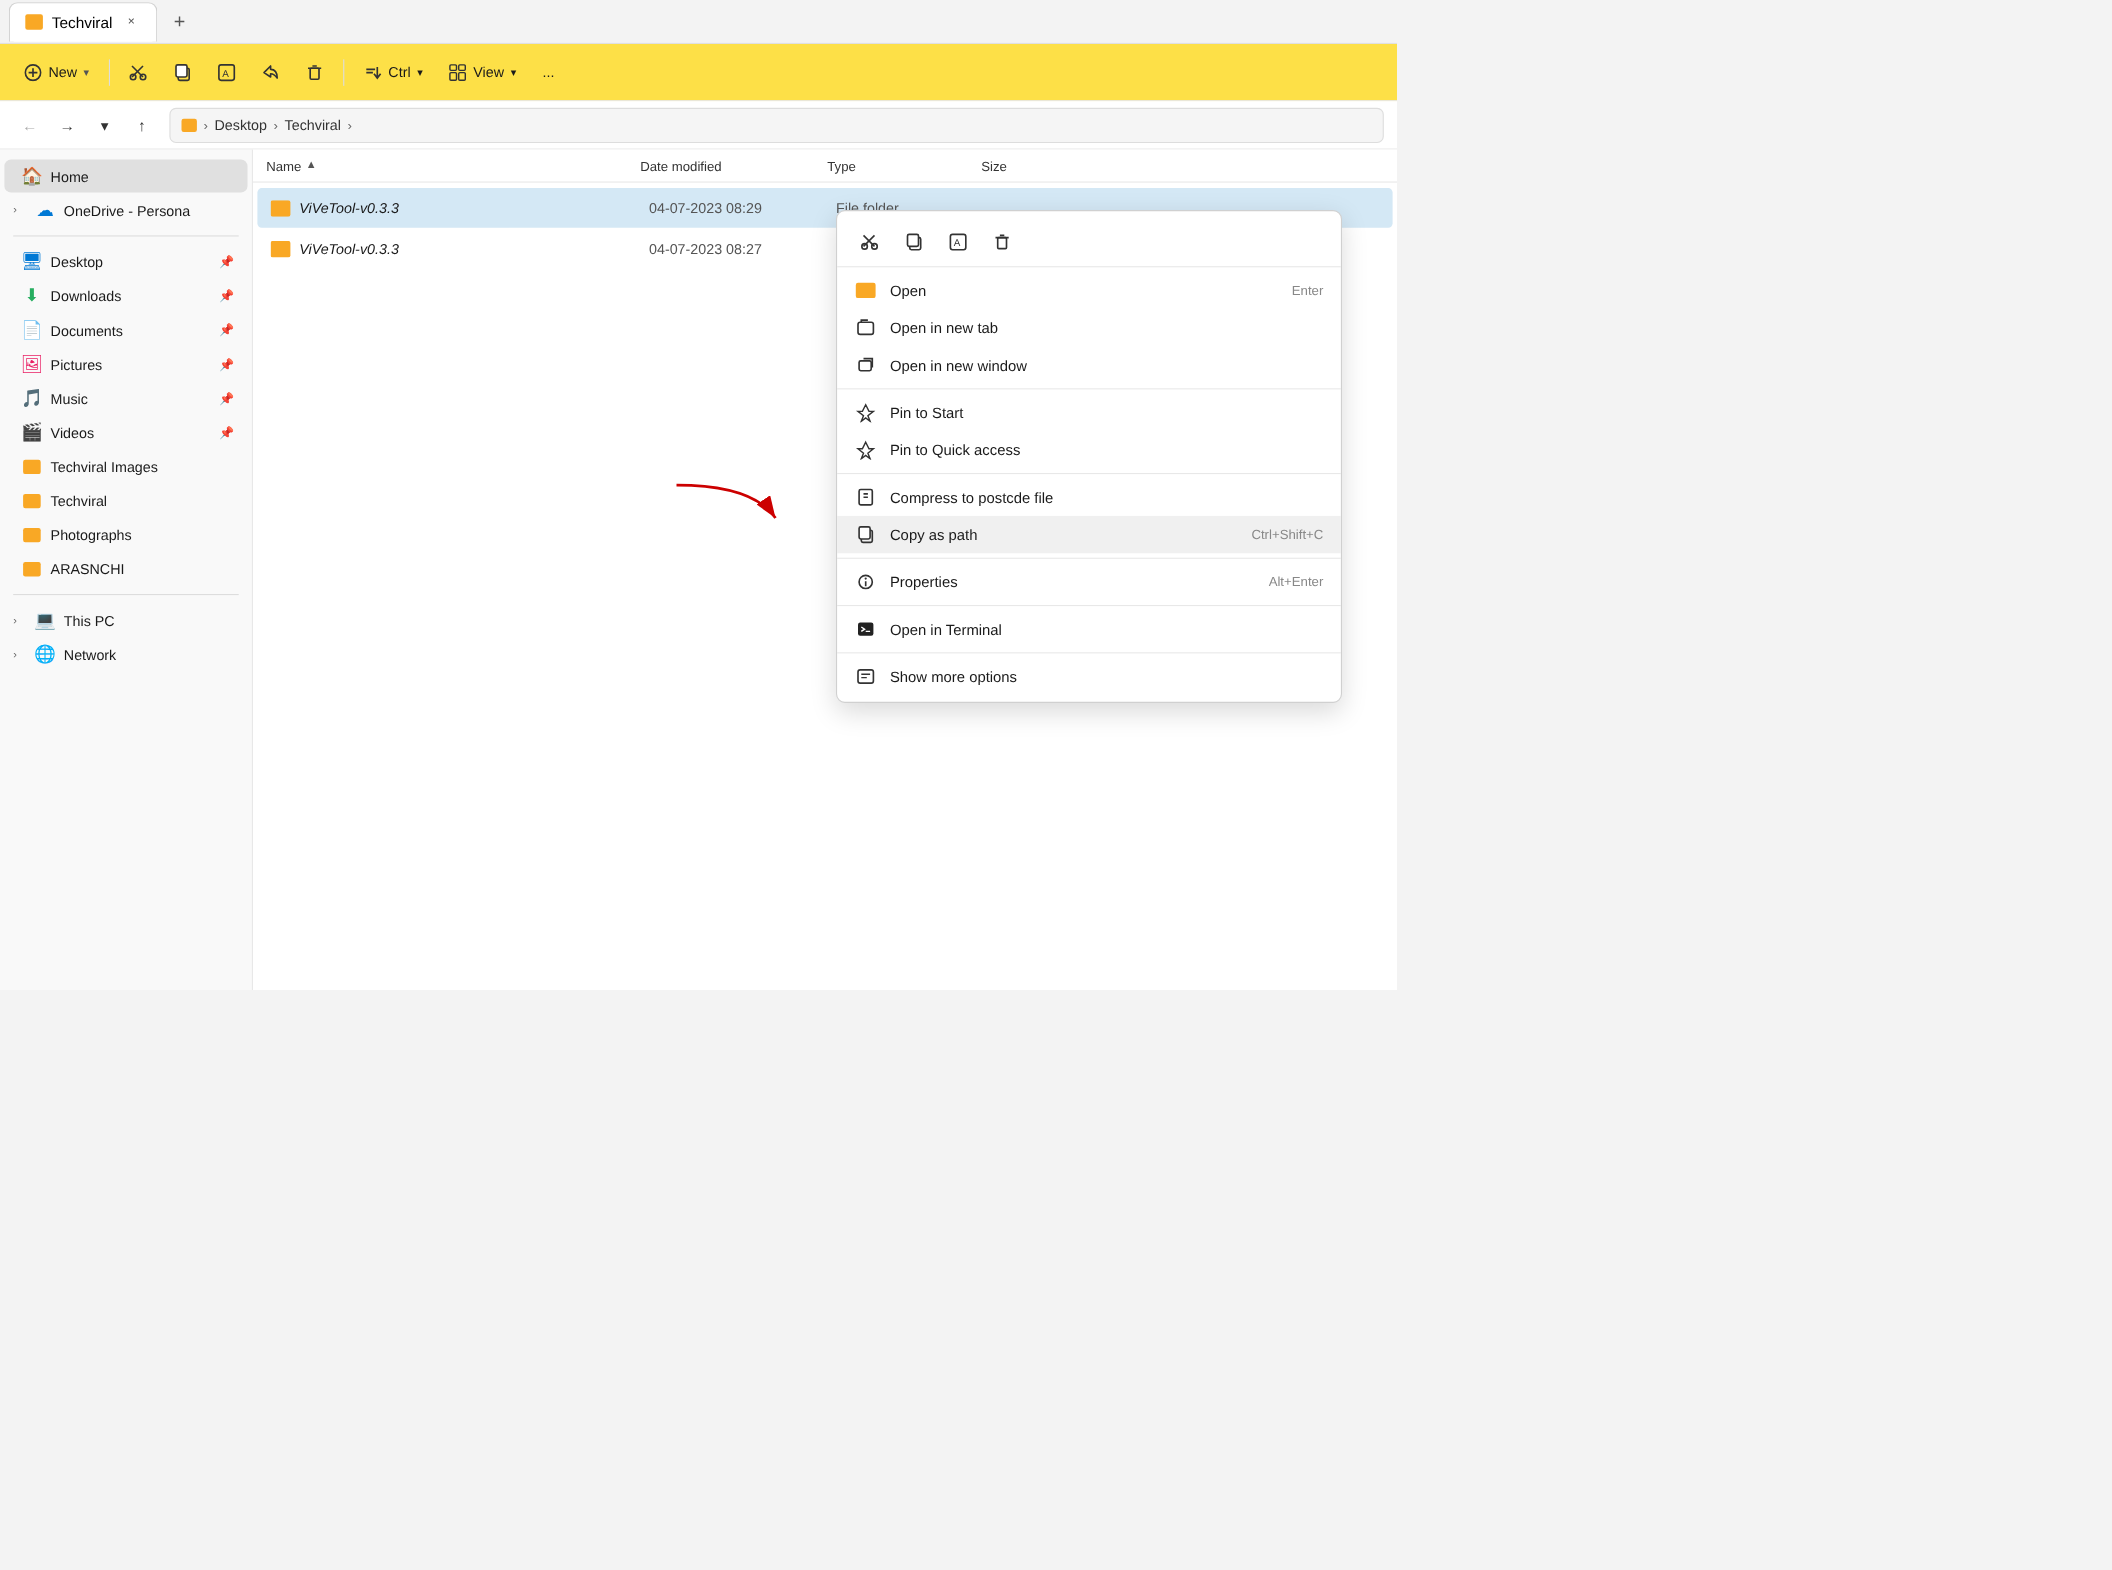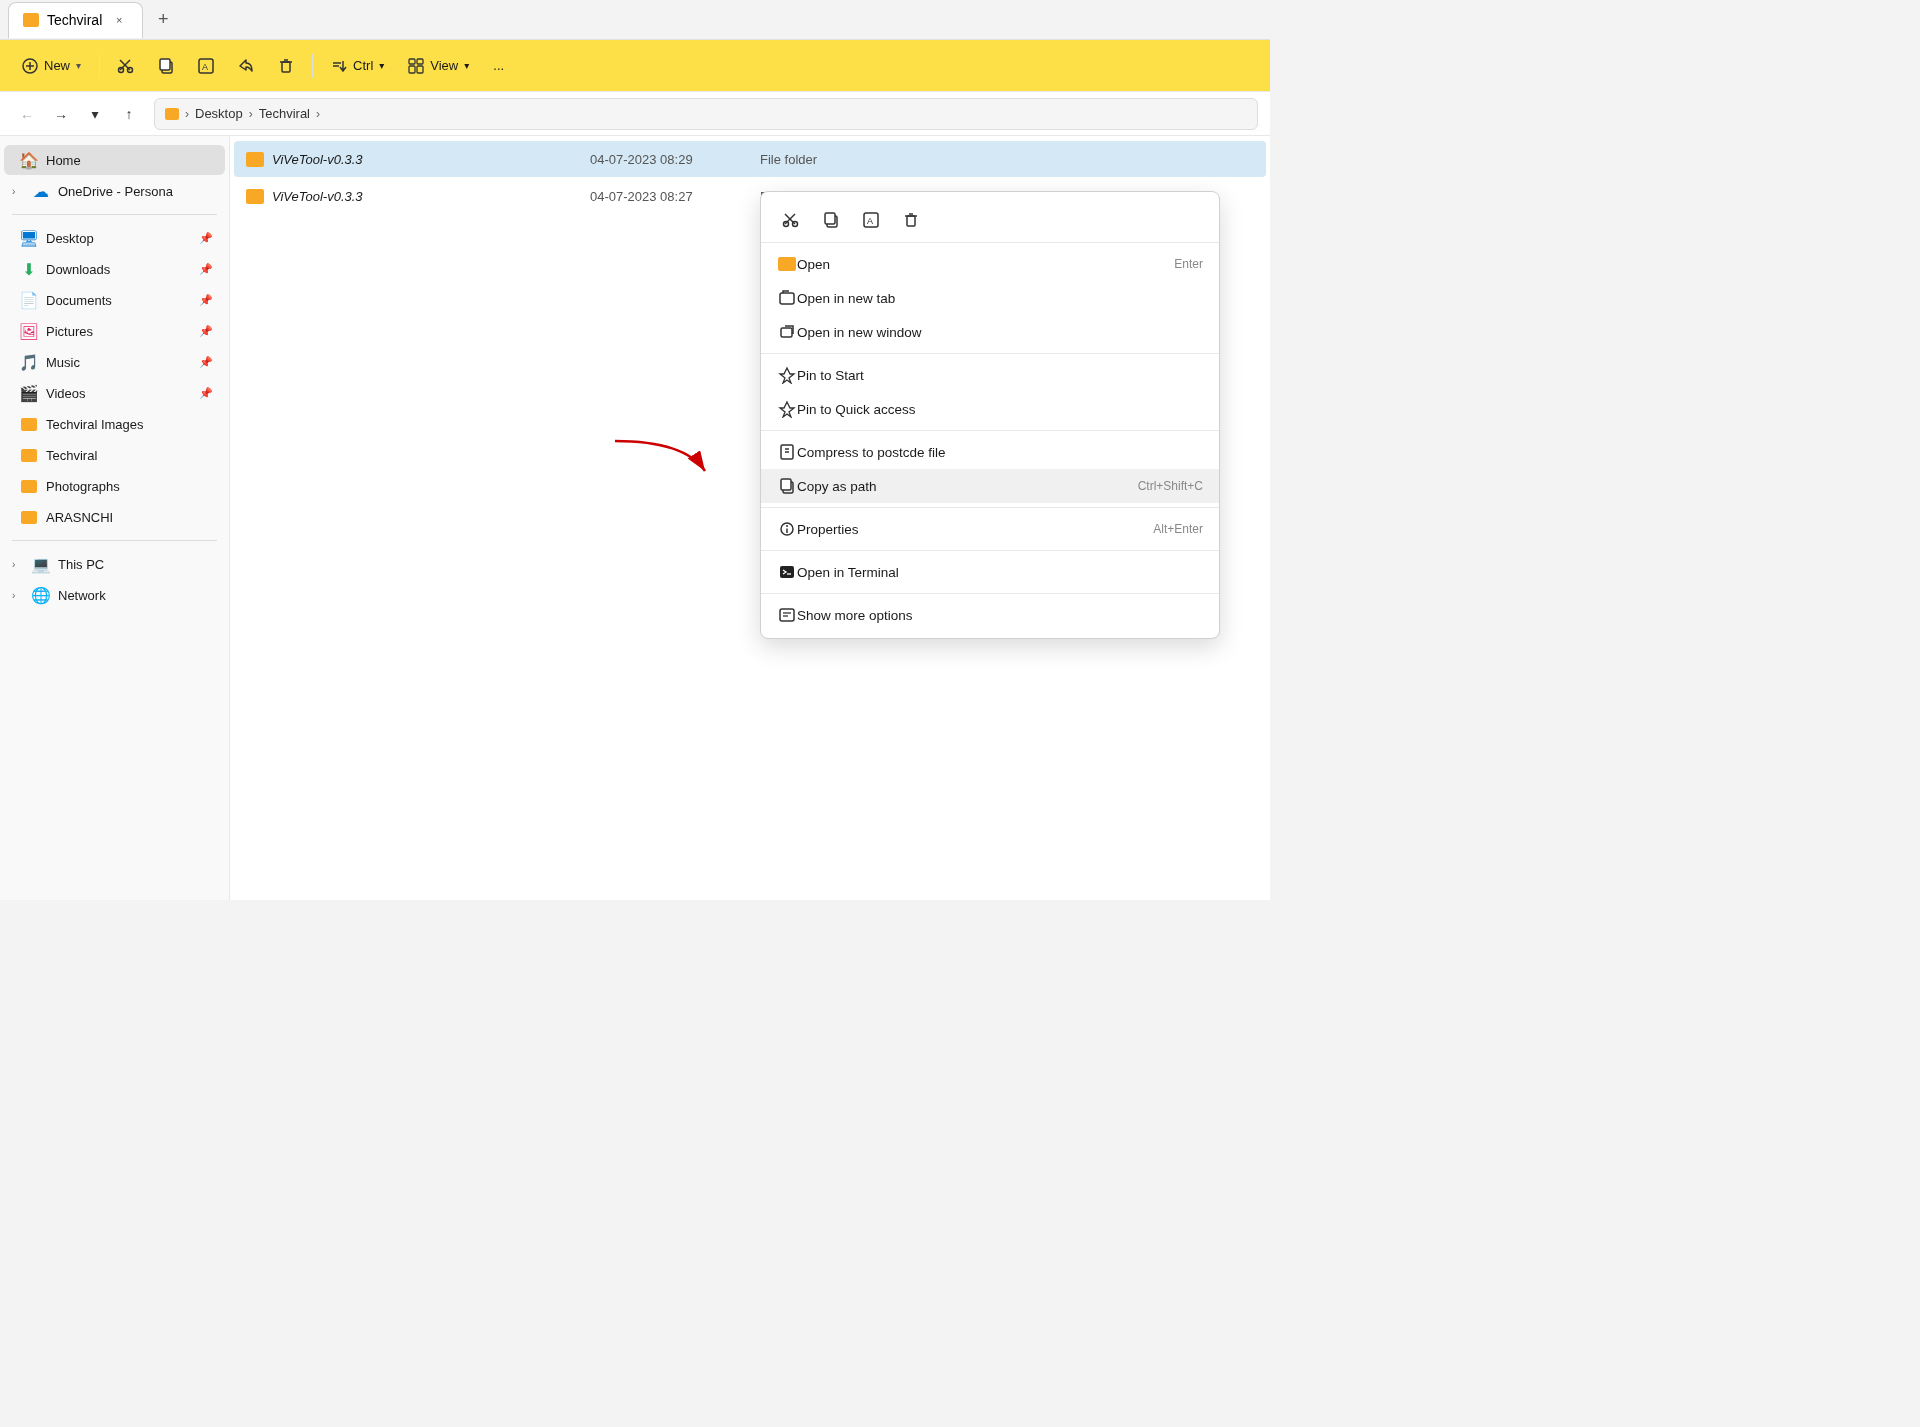--- a/index.html
+++ b/index.html
@@ -305,20 +305,21 @@
       align-items: center;
       justify-content: center;
       font-size: 16px;
       color: #333;
       cursor: pointer;
     }
     .cm-item {
       display: flex;
       align-items: center;
       padding: 7px 16px;
+      gap: 12px;
       cursor: pointer;
       font-size: 13.5px;
       color: #1a1a1a;
       position: relative;
     }
     .cm-item.highlighted { background: #f0f0f0; }
     .cm-item-icon {
       width: 20px;
       height: 20px;
       display: flex;
@@ -548,20 +549,35 @@
     </div>
     <div class="sidebar-item has-expand">
       <span class="expand-arrow">›</span>
       <div class="sidebar-icon icon-network">🌐</div>
       <span>Network</span>
     </div>
   </div>
 
   <div class="content-area">
 
+    <div class="column-headers">
+      <div class="col-header col-name">
+        <span>Name</span>
+        <span class="sort-arrow">▲</span>
+      </div>
+      <div class="col-header col-date">
+        <span>Date modified</span>
+      </div>
+      <div class="col-header col-type">
+        <span>Type</span>
+      </div>
+      <div class="col-header col-size">
+        <span>Size</span>
+      </div>
+    </div>
 
     <div class="file-list">
       <div class="file-row selected">
         <div class="file-cell name">
           <div class="folder-icon-yellow"></div>
           <span>ViVeTool-v0.3.3</span>
         </div>
         <div class="file-cell date">
           <span>04-07-2023 08:29</span>
         </div>

